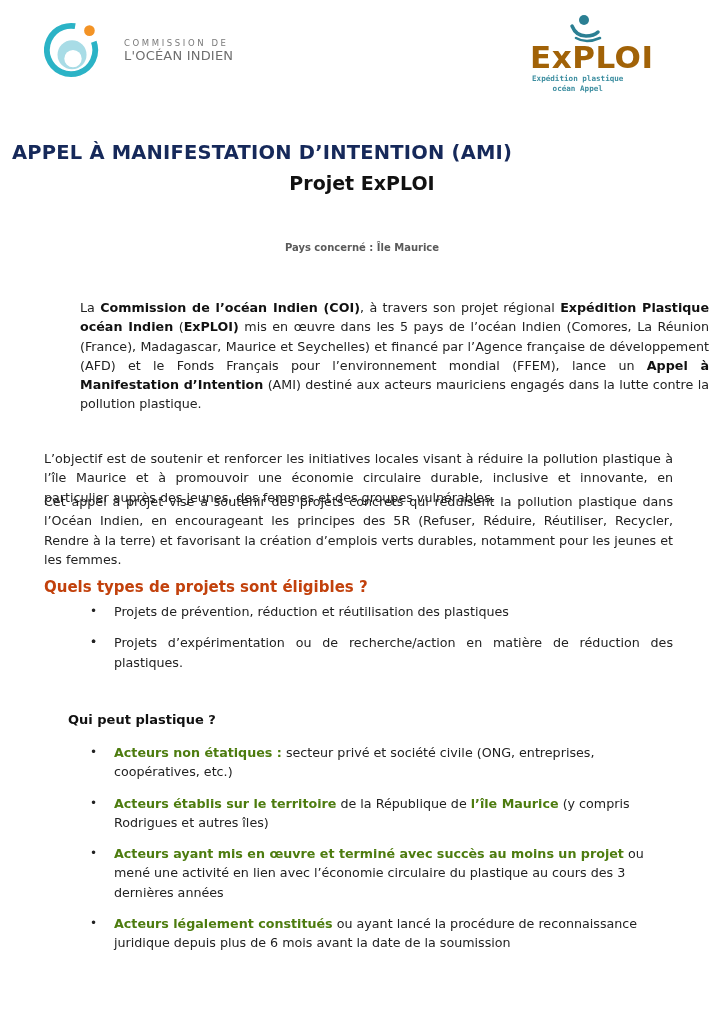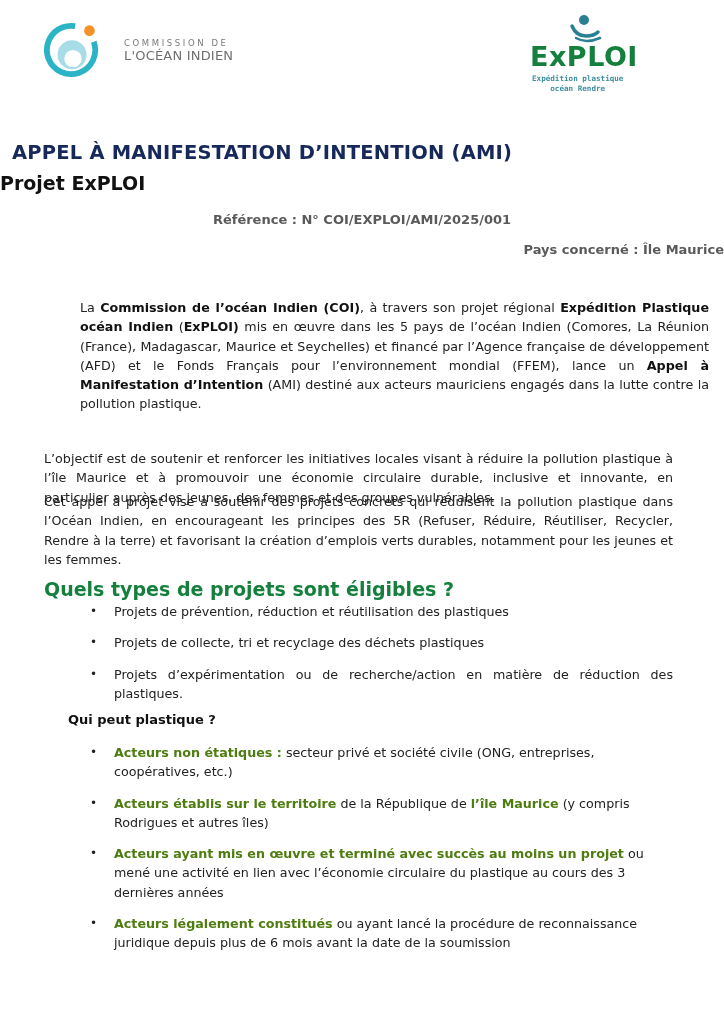--- a/index.html
+++ b/index.html
@@ -10,43 +10,43 @@
   
   .coi-logo { position: absolute; left: 44px; top: 20px; width: 240px; height: 60px; }
   .coi-mark { position: absolute; left: 0; top: 0; width: 58px; height: 58px; }
   .coi-text { position: absolute; left: 80px; top: 18px; color: #7a7a7a; }
   .coi-text .l1 { font-size: 8.5px; letter-spacing: 2.6px; line-height: 10px; }
   .coi-text .l2 { font-size: 13px; letter-spacing: 0.2px; line-height: 15px; color: #6f6f6f; text-align: right; }
 
   .exploi-logo { position: absolute; left: 528px; top: 12px; width: 150px; height: 80px; }
   .exploi-mark { position: absolute; left: 40px; top: 2px; width: 36px; height: 30px; }
   .exploi-word { position: absolute; left: 2px; top: 30px; font-family: "DejaVu Sans", sans-serif;
-                 font-weight: bold; font-size: 27px; color: #15803d; letter-spacing: 0.5px; line-height: 30px; }
+                 font-weight: bold; font-size: 31px; color: #a16207; letter-spacing: 0.5px; line-height: 30px; }
   .exploi-sub { position: absolute; left: 4px; top: 62px; font-family: "DejaVu Sans Mono", monospace;
                 font-size: 7.6px; line-height: 9.5px; color: #3d8ea0; font-weight: bold; text-align: center; }
 
   
   .title { position: absolute; left: 12px; width: 724px; text-align: left; top: 129px;
            font-size: 19.5px; font-weight: bold; color: #16295a; letter-spacing: 0.2px; margin-top: 12px; }
-  .subtitle { position: absolute; left: 0; width: 724px; text-align: left; top: 172px;
+  .subtitle { position: absolute; left: 0; width: 724px; text-align: center; top: 172px;
               font-size: 19px; font-weight: bold; color: #111; }
   .ref { position: absolute; left: 0; width: 724px; text-align: center; top: 212px;
          font-size: 13px; font-weight: bold; color: #5a5a5a; }
-  .country { position: absolute; left: 0; width: 724px; text-align: right; top: 242px;
-             font-size: 13px; font-weight: bold; color: #5a5a5a; }
+  .country { position: absolute; left: 0; width: 724px; text-align: center; top: 242px;
+             font-size: 10px; font-weight: bold; color: #5a5a5a; }
 
   
   .para { position: absolute; left: 44px; width: 629px; font-size: 12.7px; line-height: 19.3px;
           text-align: justify; color: #222; }
   .para b { color: #111; }
   .p1 { top: 298px; margin-left: 36px; }
   .p2 { top: 425px; margin-top: 24px; }
   .p3 { top: 492px; }
 
-  .h-elig { position: absolute; left: 44px; top: 578px; font-size: 19px; font-weight: bold; color: #15803d; }
+  .h-elig { position: absolute; left: 44px; top: 578px; font-size: 15px; font-weight: bold; color: #c2410c; }
   .h-who { position: absolute; left: 68px; top: 712px; font-size: 13px; font-weight: bold; color: #111; }
 
   .list { position: absolute; left: 90px; width: 583px; margin: 0; padding: 0; list-style: none; }
   .list li { position: relative; padding-left: 24px; font-size: 12.7px; line-height: 19.3px;
              color: #222; text-align: justify; }
   .list li .bullet { position: absolute; left: 0; top: 0; font-size: 12px; }
   .l-elig { top: 602px; }
   .l-elig li { margin-bottom: 12px; }
   .l-who { top: 743px; }
   .l-who li { margin-bottom: 12px; text-align: left; }
@@ -72,39 +72,38 @@
 
   <div class="exploi-logo">
     <svg class="exploi-mark" viewBox="0 0 36 30">
       <circle cx="16" cy="6" r="5" fill="#2b7f93"></circle>
       <path d="M4 12 Q8 22 18 22 Q26 22 30 18" fill="none" stroke="#2b7f93" stroke-width="3.5" stroke-linecap="round"></path>
       <path d="M8 24 Q18 30 32 24" fill="none" stroke="#2b7f93" stroke-width="2.5" stroke-linecap="round"></path>
     </svg>
     <div class="exploi-word">ExPLOI</div>
     <div class="exploi-sub">
       <div>Expédition plastique</div>
-      <div>océan Rendre</div>
+      <div>océan Appel</div>
     </div>
   </div>
 
   <div class="title">APPEL À MANIFESTATION D’INTENTION (AMI)</div>
   <div class="subtitle">Projet ExPLOI</div>
-  <div class="ref">Référence : N° COI/EXPLOI/AMI/2025/001</div>
   <div class="country">Pays concerné : Île Maurice</div>
 
   <div class="para p1"><span>La </span><b>Commission de l’océan Indien (COI)</b><span>, à travers son projet régional </span><b>Expédition Plastique océan Indien</b><span> (</span><b>ExPLOI)</b><span> mis en œuvre dans les 5 pays de l’océan Indien (Comores, La Réunion (France), Madagascar, Maurice et Seychelles) et financé par l’Agence française de développement (AFD) et le Fonds Français pour l’environnement mondial (FFEM), lance un </span><b>Appel à Manifestation d’Intention</b><span> (AMI) destiné aux acteurs mauriciens engagés dans la lutte contre la pollution plastique.</span></div>
 
   <div class="para p2">L’objectif est de soutenir et renforcer les initiatives locales visant à réduire la pollution plastique à l’île Maurice et à promouvoir une économie circulaire durable, inclusive et innovante, en particulier auprès des jeunes, des femmes et des groupes vulnérables.</div>
 
   <div class="para p3">Cet appel à projet vise à soutenir des projets concrets qui réduisent la pollution plastique dans l’Océan Indien, en encourageant les principes des 5R (Refuser, Réduire, Réutiliser, Recycler, Rendre à la terre) et favorisant la création d’emplois verts durables, notamment pour les jeunes et les femmes.</div>
 
   <div class="h-elig">Quels types de projets sont éligibles ?</div>
   <ul class="list l-elig">
     <li><span class="bullet">•</span><span>Projets de prévention, réduction et réutilisation des plastiques</span></li>
-    <li><span class="bullet">•</span><span> Projets de collecte, tri et recyclage des déchets plastiques</span></li>
+    <li><span class="bullet">•</span></li>
     <li><span class="bullet">•</span><span>Projets d’expérimentation ou de recherche/action en matière de réduction des plastiques.</span></li>
   </ul>
 
   <div class="h-who">Qui peut plastique ?</div>
   <ul class="list l-who">
     <li><span class="bullet">•</span><b>Acteurs non étatiques :</b><span> secteur privé et société civile (ONG, entreprises, coopératives, etc.)</span></li>
     <li><span class="bullet">•</span><b>Acteurs établis sur le territoire</b><span> de la République de </span><b>l’île Maurice</b><span> (y compris Rodrigues et autres îles)</span></li>
     <li><span class="bullet">•</span><b>Acteurs ayant mis en œuvre et terminé avec succès au moins un projet</b><span> ou mené une activité en lien avec l’économie circulaire du plastique au cours des 3 dernières années</span></li>
     <li><span class="bullet">•</span><b>Acteurs légalement constitués</b><span> ou ayant lancé la procédure de reconnaissance juridique depuis plus de 6 mois avant la date de la soumission</span></li>
   </ul>

